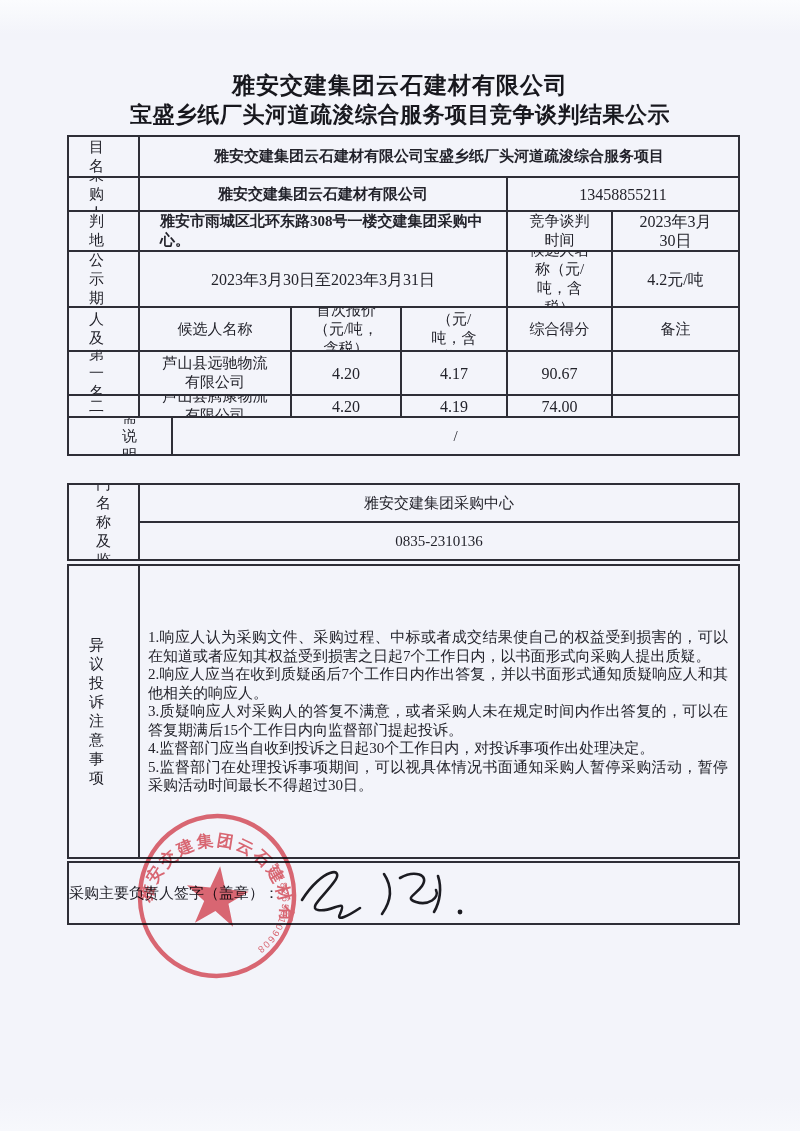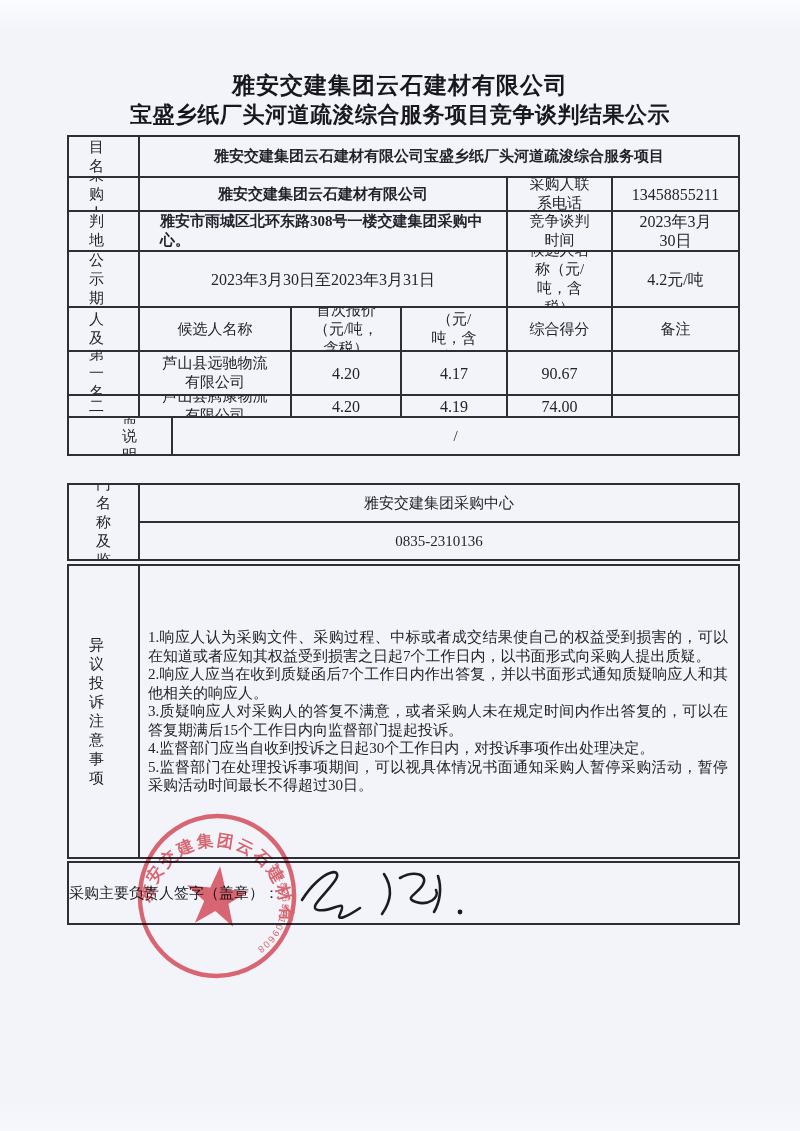--- a/index.html
+++ b/index.html
@@ -68,21 +68,20 @@
   </div>
 
   <div class="tbl" style="top:135px;">
     <div class="row rA1">
       <div class="cell lab">项目名称</div>
       <div class="cell" style="flex:1;font-weight:bold;">雅安交建集团云石建材有限公司宝盛乡纸厂头河道疏浚综合服务项目</div>
     </div>
     <div class="row rA2">
       <div class="cell lab">采购人</div>
       <div class="cell mid" style="font-weight:bold;">雅安交建集团云石建材有限公司</div>
-      <div class="cell sublab">采购人联系电话</div>
       <div class="cell valr">13458855211</div>
     </div>
     <div class="row rA3">
       <div class="cell lab">谈判地点</div>
       <div class="cell mid" style="font-weight:bold;justify-content:flex-start;text-align:left;">雅安市雨城区北环东路308号一楼交建集团采购中心。</div>
       <div class="cell sublab">竞争谈判时间</div>
       <div class="cell valr">2023年3月30日</div>
     </div>
     <div class="row rA4">
       <div class="cell lab">公示期</div>

